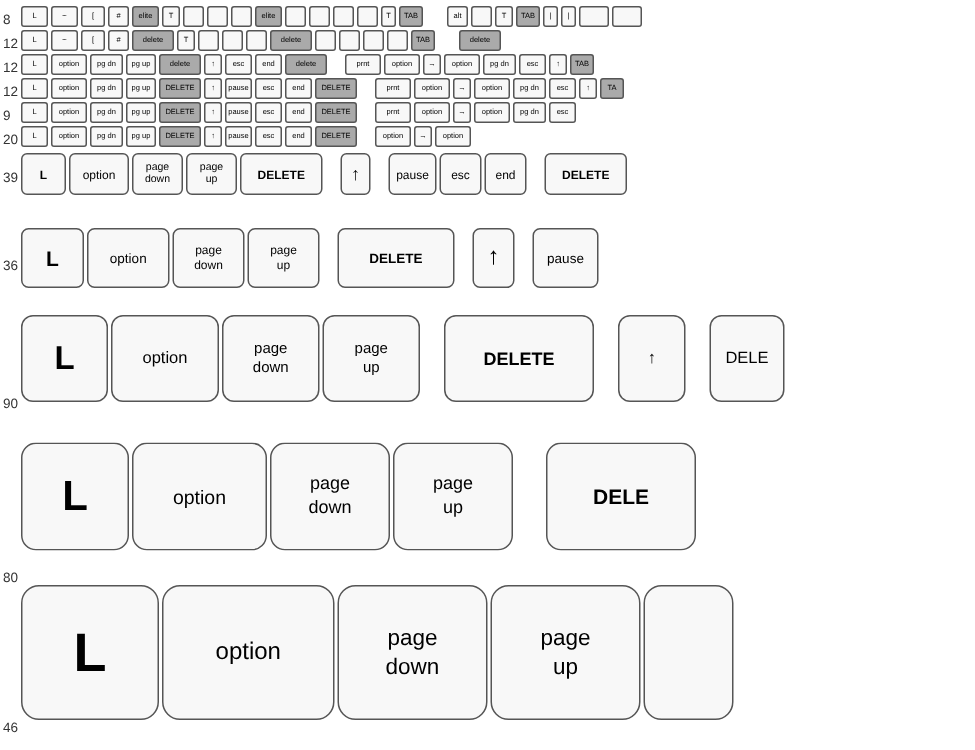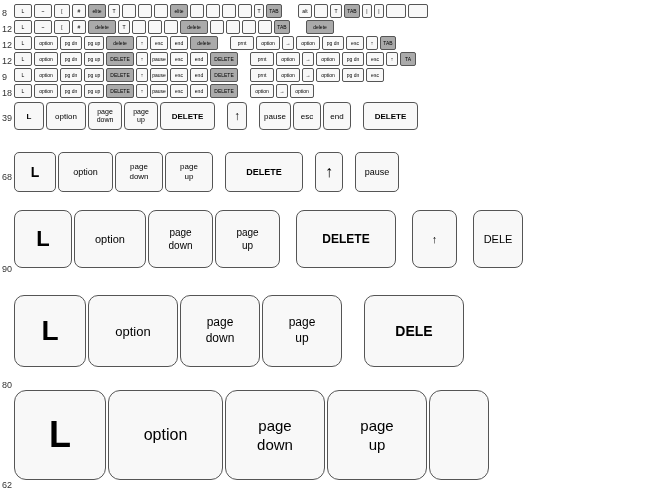--- a/index.html
+++ b/index.html
@@ -290,21 +290,21 @@
     <div class="key" style="width:28px;background:#aaa;">DELETE</div>
     <div class="gap-section-sm"></div>
     <div class="key w-opt-tiny">prnt</div>
     <div class="key w-opt-tiny">option</div>
     <div class="key" style="width:12px;">→</div>
     <div class="key w-opt-tiny">option</div>
     <div class="key w-pgdn-tiny">pg dn</div>
     <div class="key" style="width:18px;">esc</div>
   </div>
 
-  <span class="line-num" style="top:88px;">18</span>
+  <span class="line-num" style="top:88px;">20</span>
   <div class="key-row tiny" id="row18">
     <div class="key w-l-tiny">L</div>
     <div class="key w-opt-tiny">option</div>
     <div class="key w-pgdn-tiny">pg dn</div>
     <div class="key w-pgup-tiny">pg up</div>
     <div class="key" style="width:28px;background:#aaa;">DELETE</div>
     <div class="key" style="width:12px;">↑</div>
     <div class="key" style="width:18px;">pause</div>
     <div class="key" style="width:18px;">esc</div>
     <div class="key" style="width:18px;">end</div>
@@ -331,21 +331,21 @@
     <div class="gap-section-sm"></div>
     <div class="key w-arr-sm" style="font-size:12px;">↑</div>
     <div class="gap-section-sm"></div>
     <div class="key w-pau-sm">pause</div>
     <div class="key w-esc-sm">esc</div>
     <div class="key w-end-sm">end</div>
     <div class="gap-section-sm"></div>
     <div class="key w-del-sm" style="font-weight:bold;">DELETE</div>
   </div>
 
-  <span class="line-num" style="top:172px;">68</span>
+  <span class="line-num" style="top:172px;">36</span>
   <div class="key-row medium" id="row36">
     <div class="key w-l-md key-L" style="font-size:14px;font-weight:bold;">L</div>
     <div class="key w-opt-md" style="font-size:9px;">option</div>
     <div class="key w-pgdn-md key-multiline" style="display:flex;flex-direction:column;font-size:8px;line-height:1.2;">
       <span>page</span>
         <span>down</span>
     </div>
     <div class="key w-pgup-md key-multiline" style="display:flex;flex-direction:column;font-size:8px;line-height:1.2;">
       <span>page</span>
         <span>up</span>
@@ -389,21 +389,21 @@
     </div>
     <div class="key w-pgup-xl key-multiline" style="display:flex;flex-direction:column;font-size:12px;line-height:1.3;">
       <span>page</span>
         <span>up</span>
     </div>
     <div class="gap-section-lg"></div>
 
     <div class="key" style="width:100px;height:72px;border-radius:10px;font-weight:bold;font-size:14px;">DELE</div>
   </div>
 
-  <span class="line-num" style="top:480px;">62</span>
+  <span class="line-num" style="top:480px;">46</span>
   <div class="key-row xxlarge" id="row72" style="overflow:hidden;">
     <div class="key w-l-xxl key-L" style="font-size:36px;font-weight:bold;">L</div>
     <div class="key w-opt-xxl" style="font-size:16px;">option</div>
     <div class="key w-pgdn-xxl key-multiline" style="display:flex;flex-direction:column;font-size:15px;line-height:1.3;">
       <span>page</span>
         <span>down</span>
     </div>
     <div class="key w-pgup-xxl key-multiline" style="display:flex;flex-direction:column;font-size:15px;line-height:1.3;">
       <span>page</span>
         <span>up</span>

